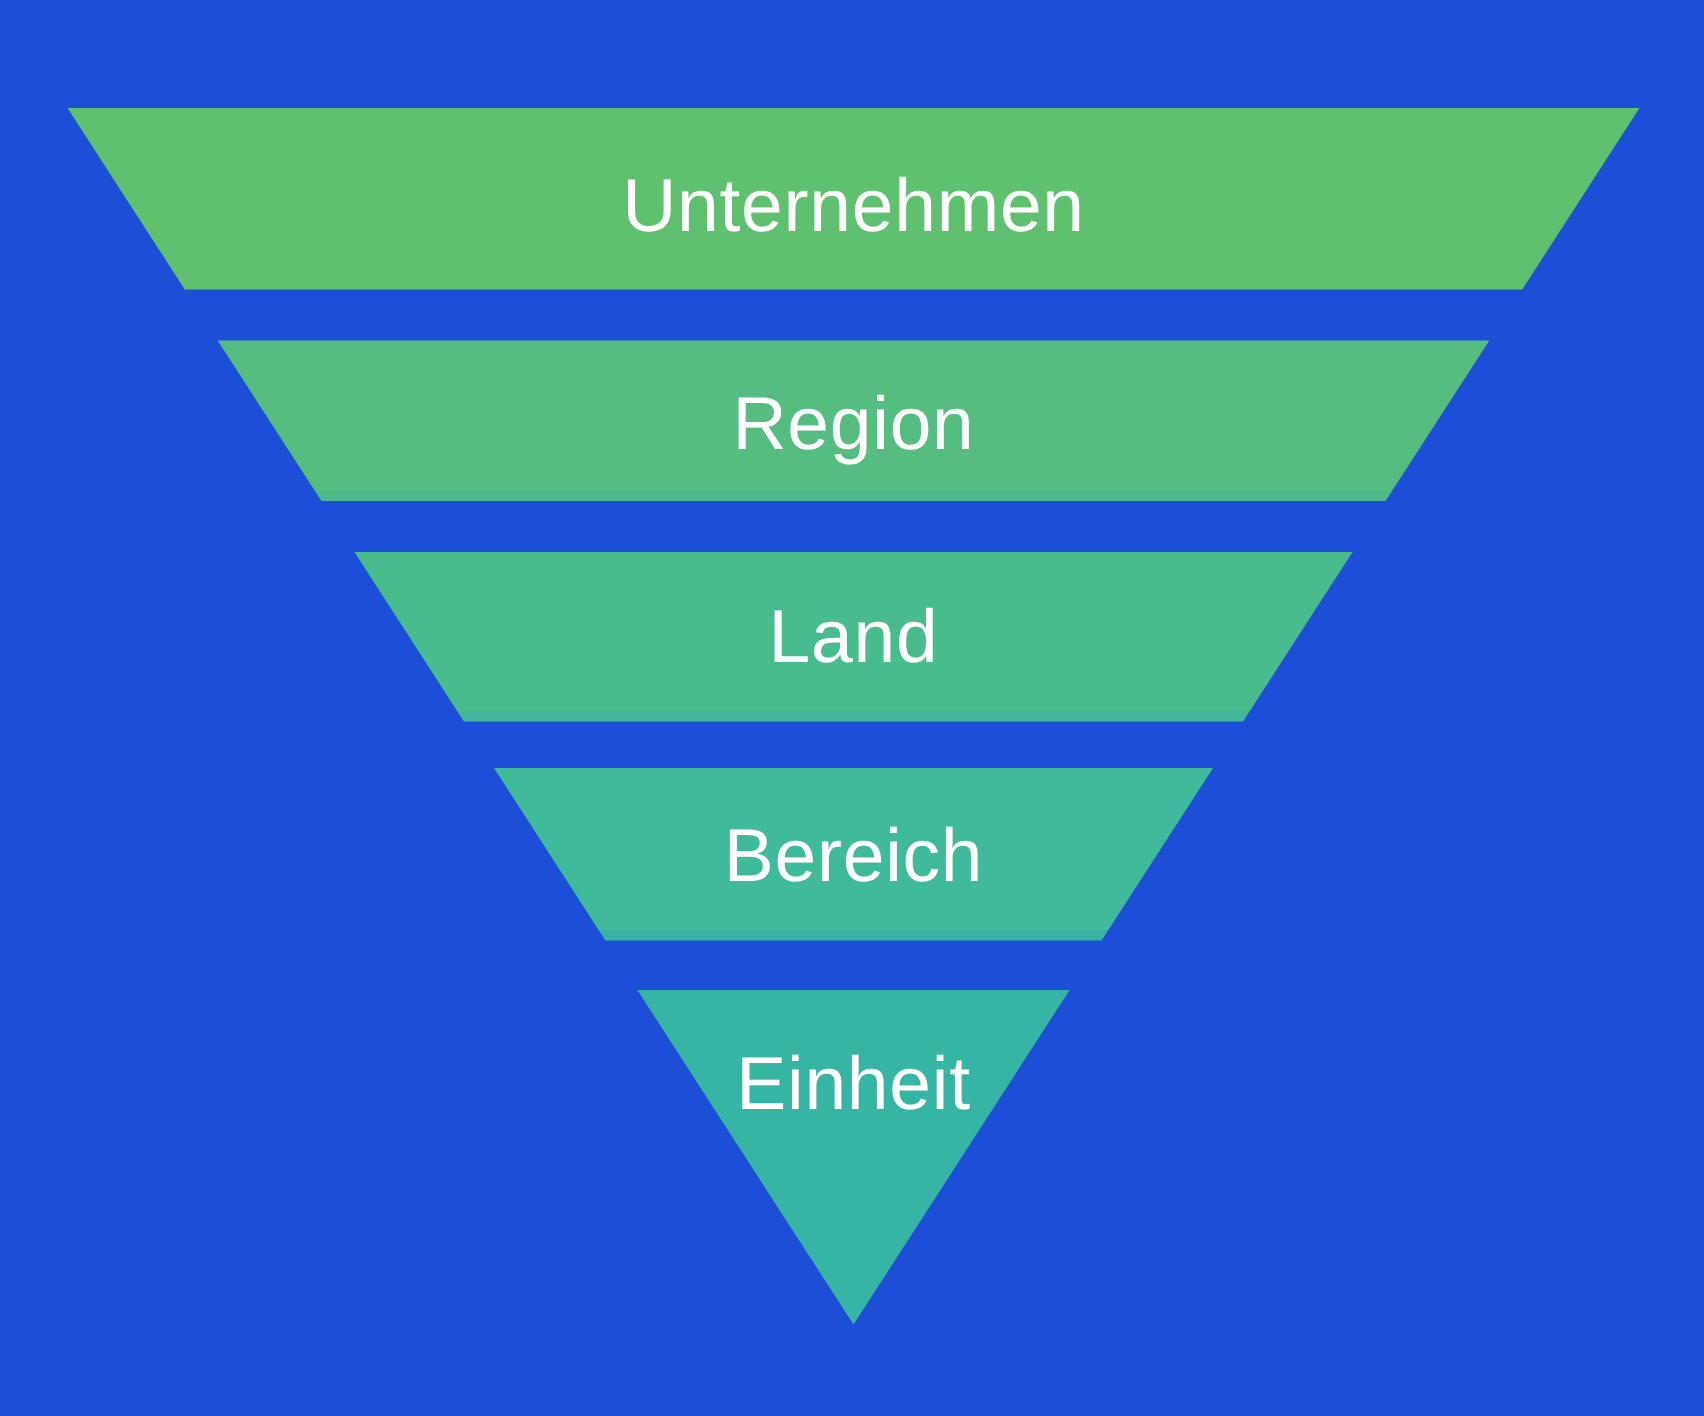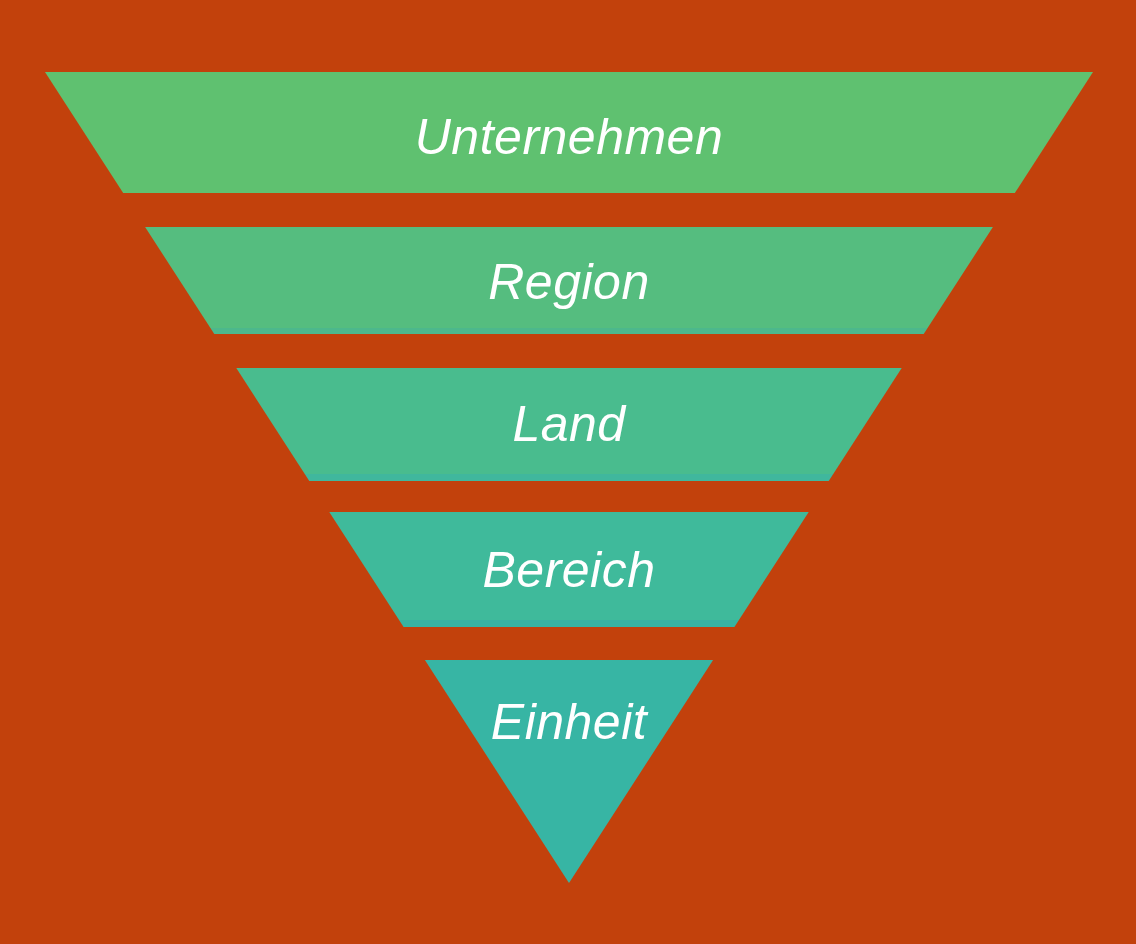--- a/index.html
+++ b/index.html
@@ -23,21 +23,21 @@
   .funnel-label {
     fill: #ffffff;
     font-family: "Liberation Sans", "DejaVu Sans", sans-serif;
     font-weight: 400;
     letter-spacing: 0.5px;
   }
 </style>
 </head>
 <body>
 
-<div class="stage" style="background: #c2410c; font-style: italic;">
+<div class="stage" style="background: #1d4ed8;">
   <svg id="funnel-svg" viewBox="0 0 1136 944" xmlns="http://www.w3.org/2000/svg">
     <defs id="funnel-defs">
         <linearGradient id="grad-0" x1="0" y1="0" x2="0" y2="1">
           <stop offset="0%" stop-color="#5fc170"></stop>
           <stop offset="94%" stop-color="#5fc170"></stop>
           <stop offset="94%" stop-color="#5fc170"></stop>
           <stop offset="100%" stop-color="#5fc170"></stop>
         </linearGradient>
         <linearGradient id="grad-1" x1="0" y1="0" x2="0" y2="1">
           <stop offset="0%" stop-color="#55bd7f"></stop>

